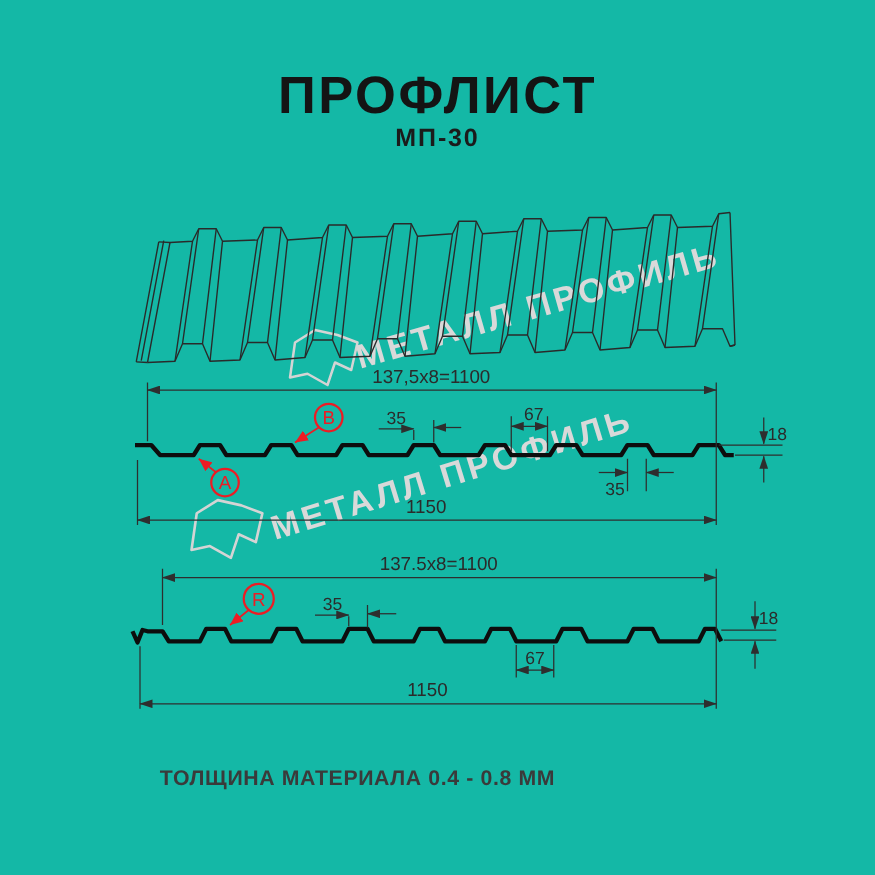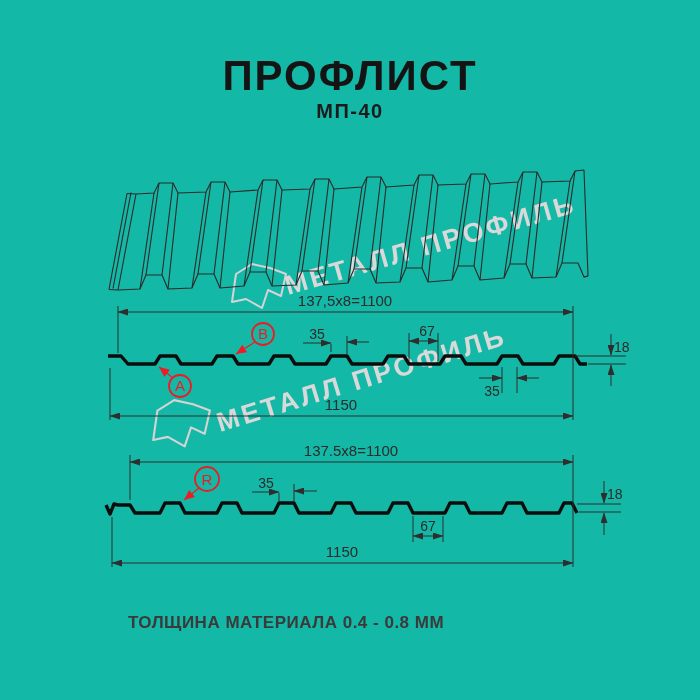--- a/index.html
+++ b/index.html
@@ -22,21 +22,21 @@
   .wmlogo{stroke:#d4d4d4;stroke-width:2;fill:none;stroke-linejoin:round;}
   .red{stroke:#ed1c24;fill:none;}
   .redtxt{fill:#ed1c24;font-size:15px;}
 </style>
 </head>
 <body>
 
 <div class="page">
 
   <h1 class="title">ПРОФЛИСТ</h1>
-  <div class="subtitle">МП-40</div>
+  <div class="subtitle">МП-30</div>
 
   <svg width="700" height="700" viewBox="0 0 700 700">
     <defs>
       <marker id="ah" orient="auto-start-reverse" markerWidth="11" markerHeight="7" refX="10" refY="3.5">
         <path d="M0,0 L10.5,3.5 L0,7 Z" fill="#2e2e2e"></path>
       </marker>
       <marker id="ahr" orient="auto" markerWidth="9" markerHeight="7" refX="8" refY="3.5">
         <path d="M0,0 L8,3.5 L0,7 Z" fill="#ed1c24"></path>
       </marker>
     </defs>

